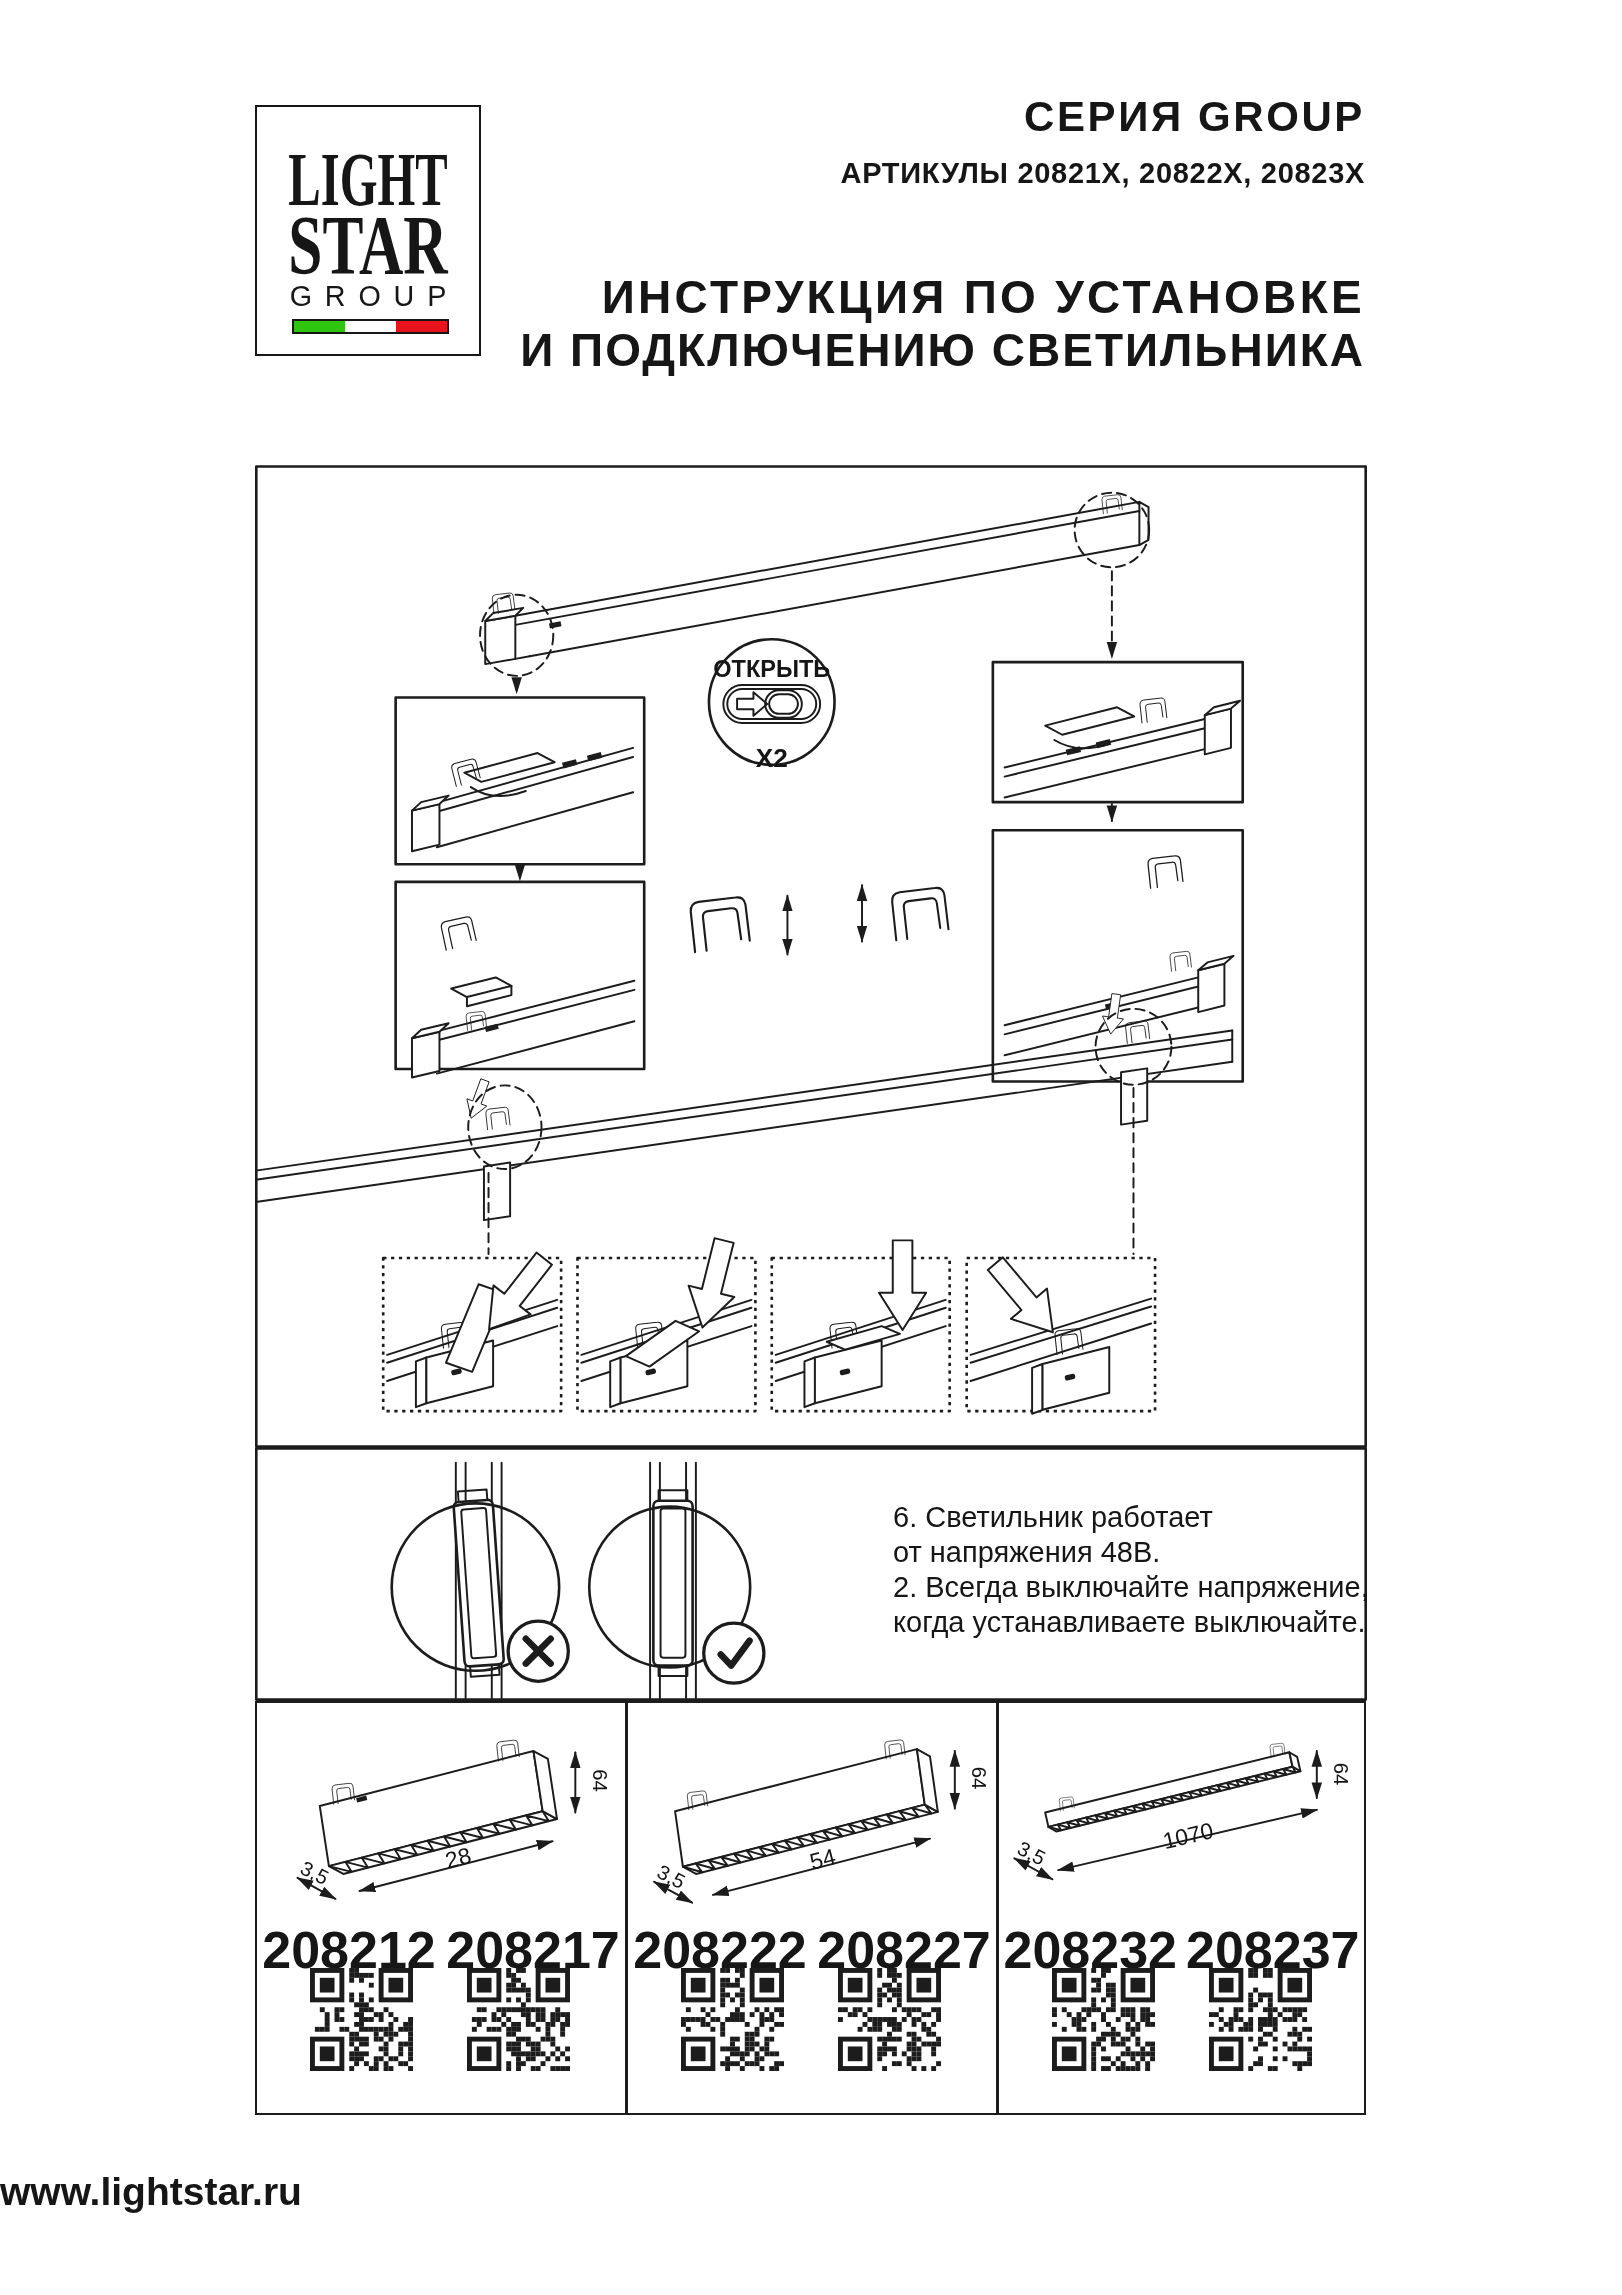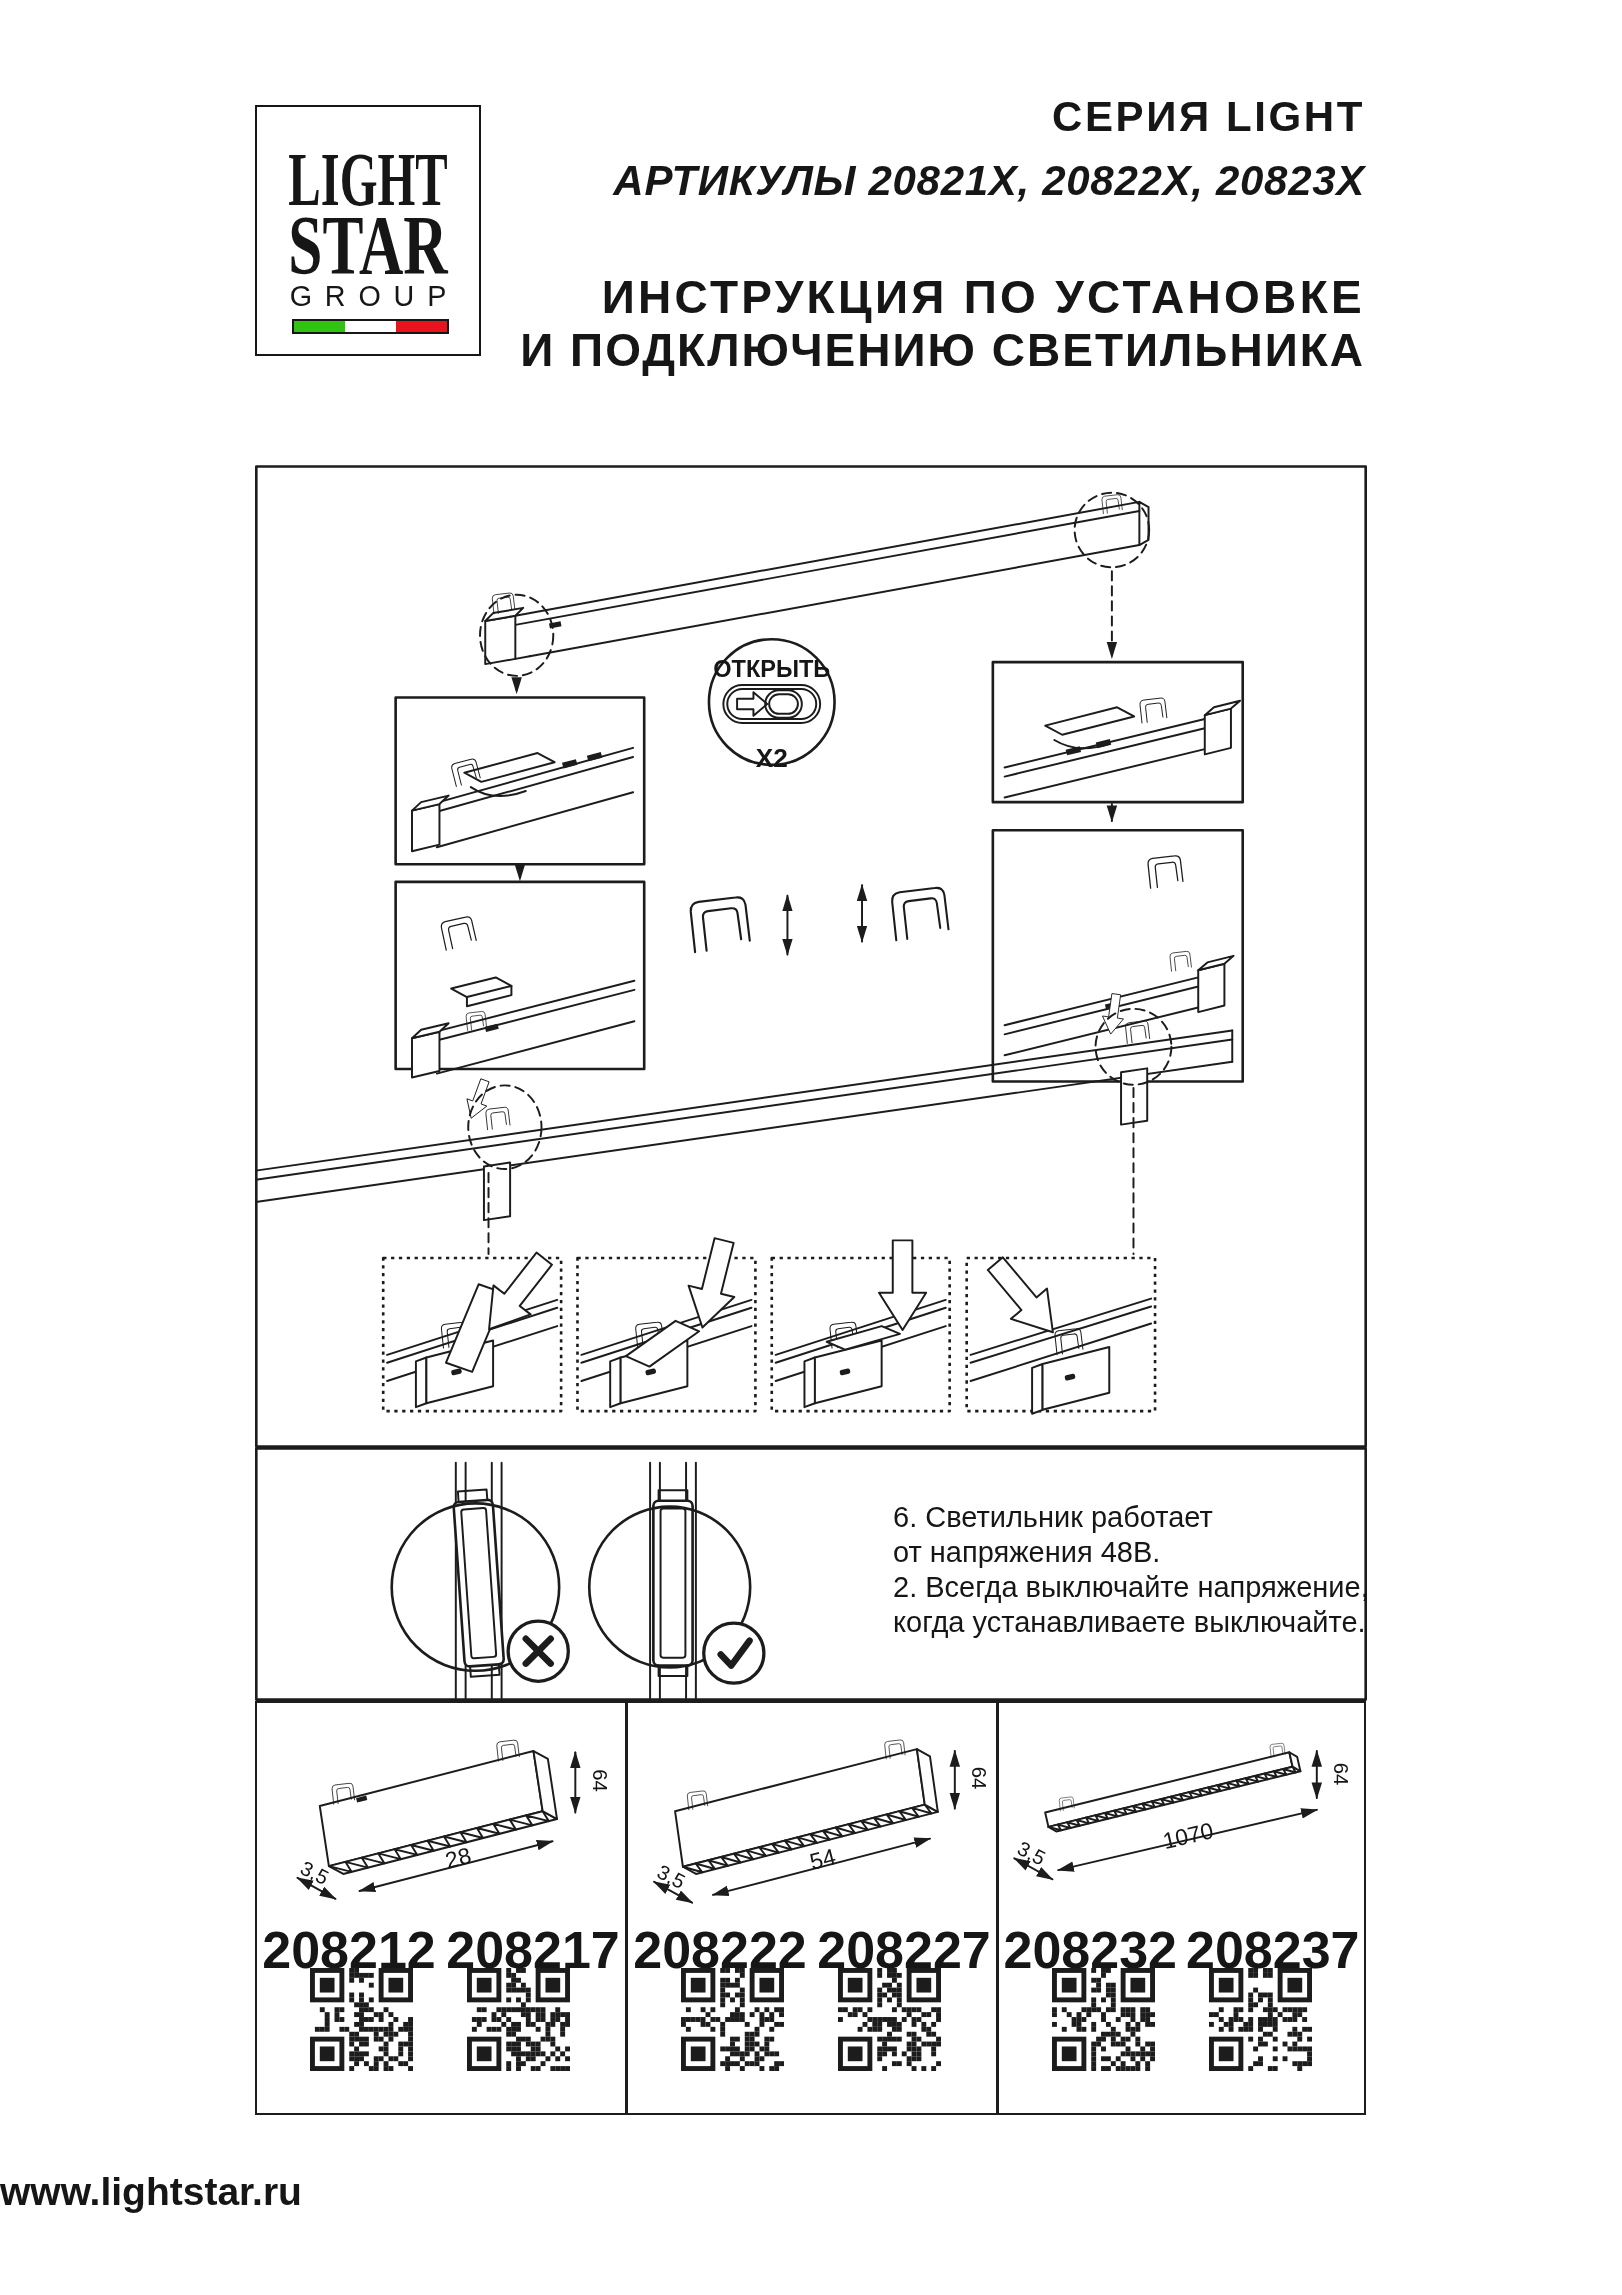--- a/index.html
+++ b/index.html
@@ -36,22 +36,22 @@
       <text x="48" y="256" textLength="244" lengthAdjust="spacingAndGlyphs" style="font-family:'Liberation Serif',serif;font-weight:700;font-size:130px;">STAR</text>
       <text x="50" y="304" textLength="240" lengthAdjust="spacing" style="font-size:44px;font-weight:400;">GROUP</text>
     </svg>
     <div class="abs" style="left:35px;top:212px;width:153px;height:10.5px;border:2px solid #161616;display:flex;">
       <div style="flex: 1 1 0%; background: rgb(47, 196, 15);"></div>
       <div style="flex: 1 1 0%; background: rgb(255, 255, 255);"></div>
       <div style="flex: 1 1 0%; background: rgb(232, 19, 29);"></div>
     </div>
   </div>
 
-  <div class="abs hline" style="top:93px;font-size:42px;letter-spacing:2.6px;">СЕРИЯ LIGHT</div>
-  <div class="abs hline" style="top:157px;font-size:42px;letter-spacing:0.7px;font-style:italic;">АРТИКУЛЫ 20821X, 20822X, 20823X</div>
+  <div class="abs hline" style="top:93px;font-size:42px;letter-spacing:2.6px;">СЕРИЯ GROUP</div>
+  <div class="abs hline" style="top:157px;font-size:29px;letter-spacing:0.7px;">АРТИКУЛЫ 20821X, 20822X, 20823X</div>
   <div class="abs hline" style="top:270px;font-size:46px;letter-spacing:3.3px;">ИНСТРУКЦИЯ ПО УСТАНОВКЕ</div>
   <div class="abs hline" style="top:323px;font-size:46px;letter-spacing:2px;margin-left:20px;">И ПОДКЛЮЧЕНИЮ СВЕТИЛЬНИКА</div>
 
   <svg class="abs" style="left:255px;top:465px;" width="1112" height="983" viewBox="0 0 1700 1502">
     <defs>
       <marker id="ah" viewBox="0 0 26 20" markerWidth="26" markerHeight="20" refX="24" refY="10" orient="auto-start-reverse" markerUnits="userSpaceOnUse">
         <path d="M26,10 L0,2 L0,18 Z" fill="#1c1c1c"></path>
       </marker>
       <g id="clipS">
         <path class="s3" d="M8,84 L2,28 Q1,16 13,14 L64,8 Q76,6 78,18 L84,68"></path>

